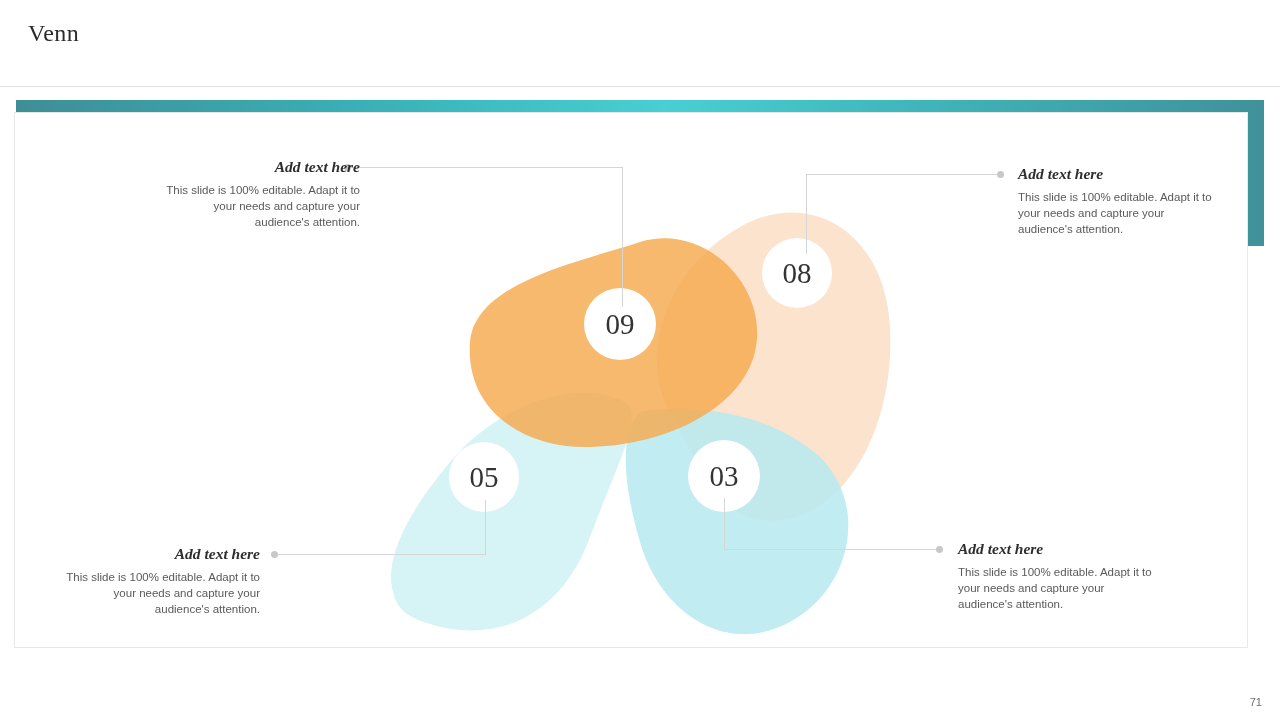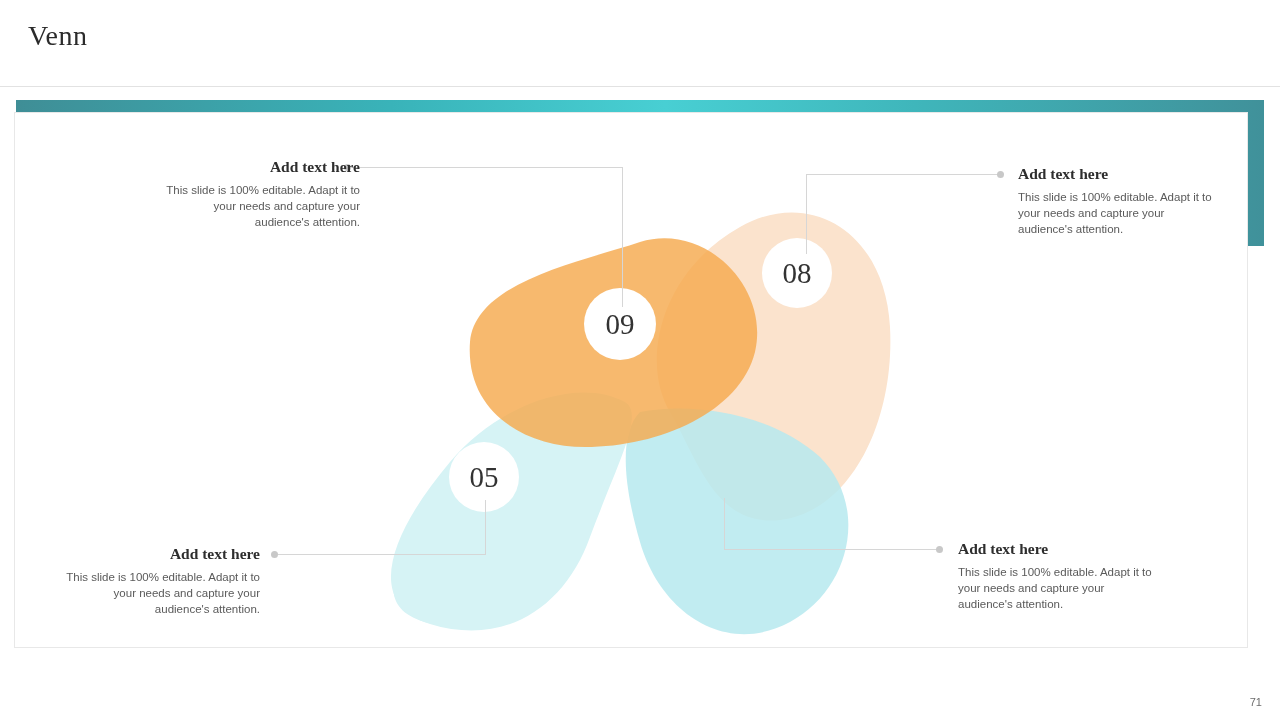--- a/index.html
+++ b/index.html
@@ -18,21 +18,21 @@
     width: 1280px;
     height: 720px;
     background: #ffffff;
   }
   
   .title {
     position: absolute;
     left: 28px;
     top: 20px;
     font-family: "Liberation Serif", serif;
-    font-size: 28px;
+    font-size: 24px;
     color: #2b2b2b;
     letter-spacing: 0.5px;
   }
   .header-rule {
     position: absolute;
     left: 0;
     top: 86px;
     width: 1280px;
     height: 1px;
     background: #e2e2e2;
@@ -82,20 +82,21 @@
 
   
   .callout { position: absolute; }
   .callout .heading {
     font-family: "Liberation Serif", serif;
     font-weight: bold;
     font-size: 15.5px;
     color: #2e2e2e;
     margin: 0 0 6px 0;
     white-space: nowrap;
+    font-style: italic;
   }
   .callout .body {
     font-family: "Liberation Sans", sans-serif;
     font-size: 11.5px;
     line-height: 16px;
     color: #5a5a5a;
     margin: 0;
     width: 200px;
   }
   .callout.right-align { text-align: right; }
@@ -161,20 +162,21 @@
     <path d="M 300 300 C 350 290 430 300 480 345 C 530 395 510 478 450 510 C 385 545 320 500 300 430 C 282 368 280 320 300 300 Z" fill="#b6e9ee" fill-opacity="0.85"></path>
 
     <path d="M 270 300 C 240 320 180 320 130 365 C 75 415 15 490 85 510 C 160 532 220 500 245 430 C 270 368 282 318 270 300 Z" fill="#d6f3f5"></path>
     <path d="M 285 290 C 240 265 160 290 110 350 C 55 415 20 490 90 512 C 165 535 225 495 250 425 C 278 350 305 302 285 290 Z" fill="#d6f3f5"></path>
 
     <path d="M 300 130 C 240 150 135 170 130 230 C 125 300 185 335 245 335 C 320 335 400 300 415 240 C 430 175 365 110 300 130 Z" fill="#f5a94e" fill-opacity="0.82"></path>
   </svg>
 
   <div class="bubble bubble-01">09</div>
   <div class="bubble bubble-02">08</div>
+  <div class="bubble bubble-03">03</div>
   <div class="bubble bubble-04">05</div>
 
   <div class="line l1a"></div>
   <div class="line l1b"></div>
   <div class="dot dot1"></div>
 
   <div class="line l2a"></div>
   <div class="line l2b"></div>
   <div class="dot dot2"></div>
 

